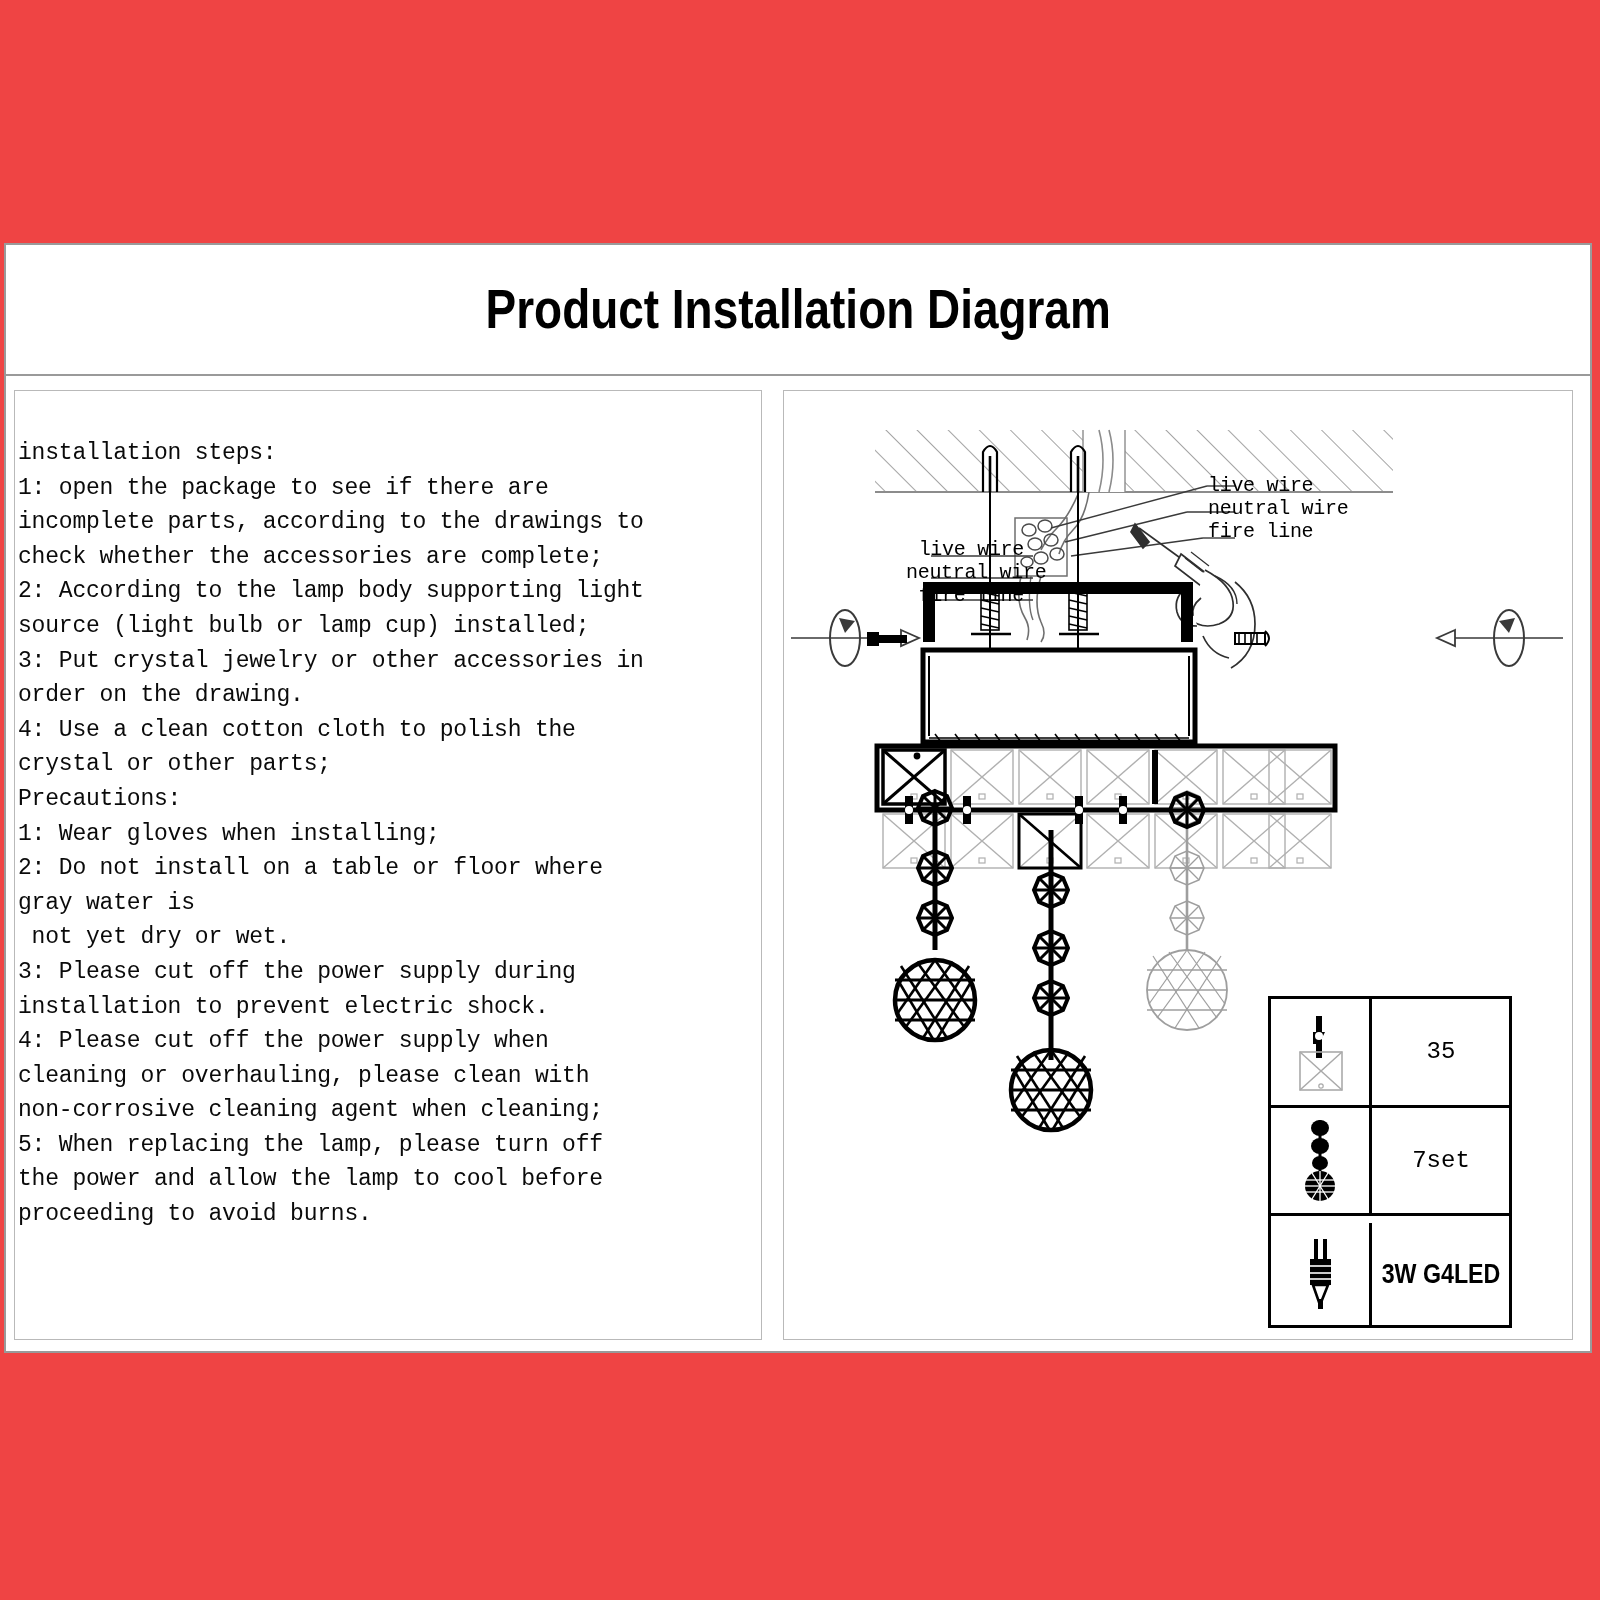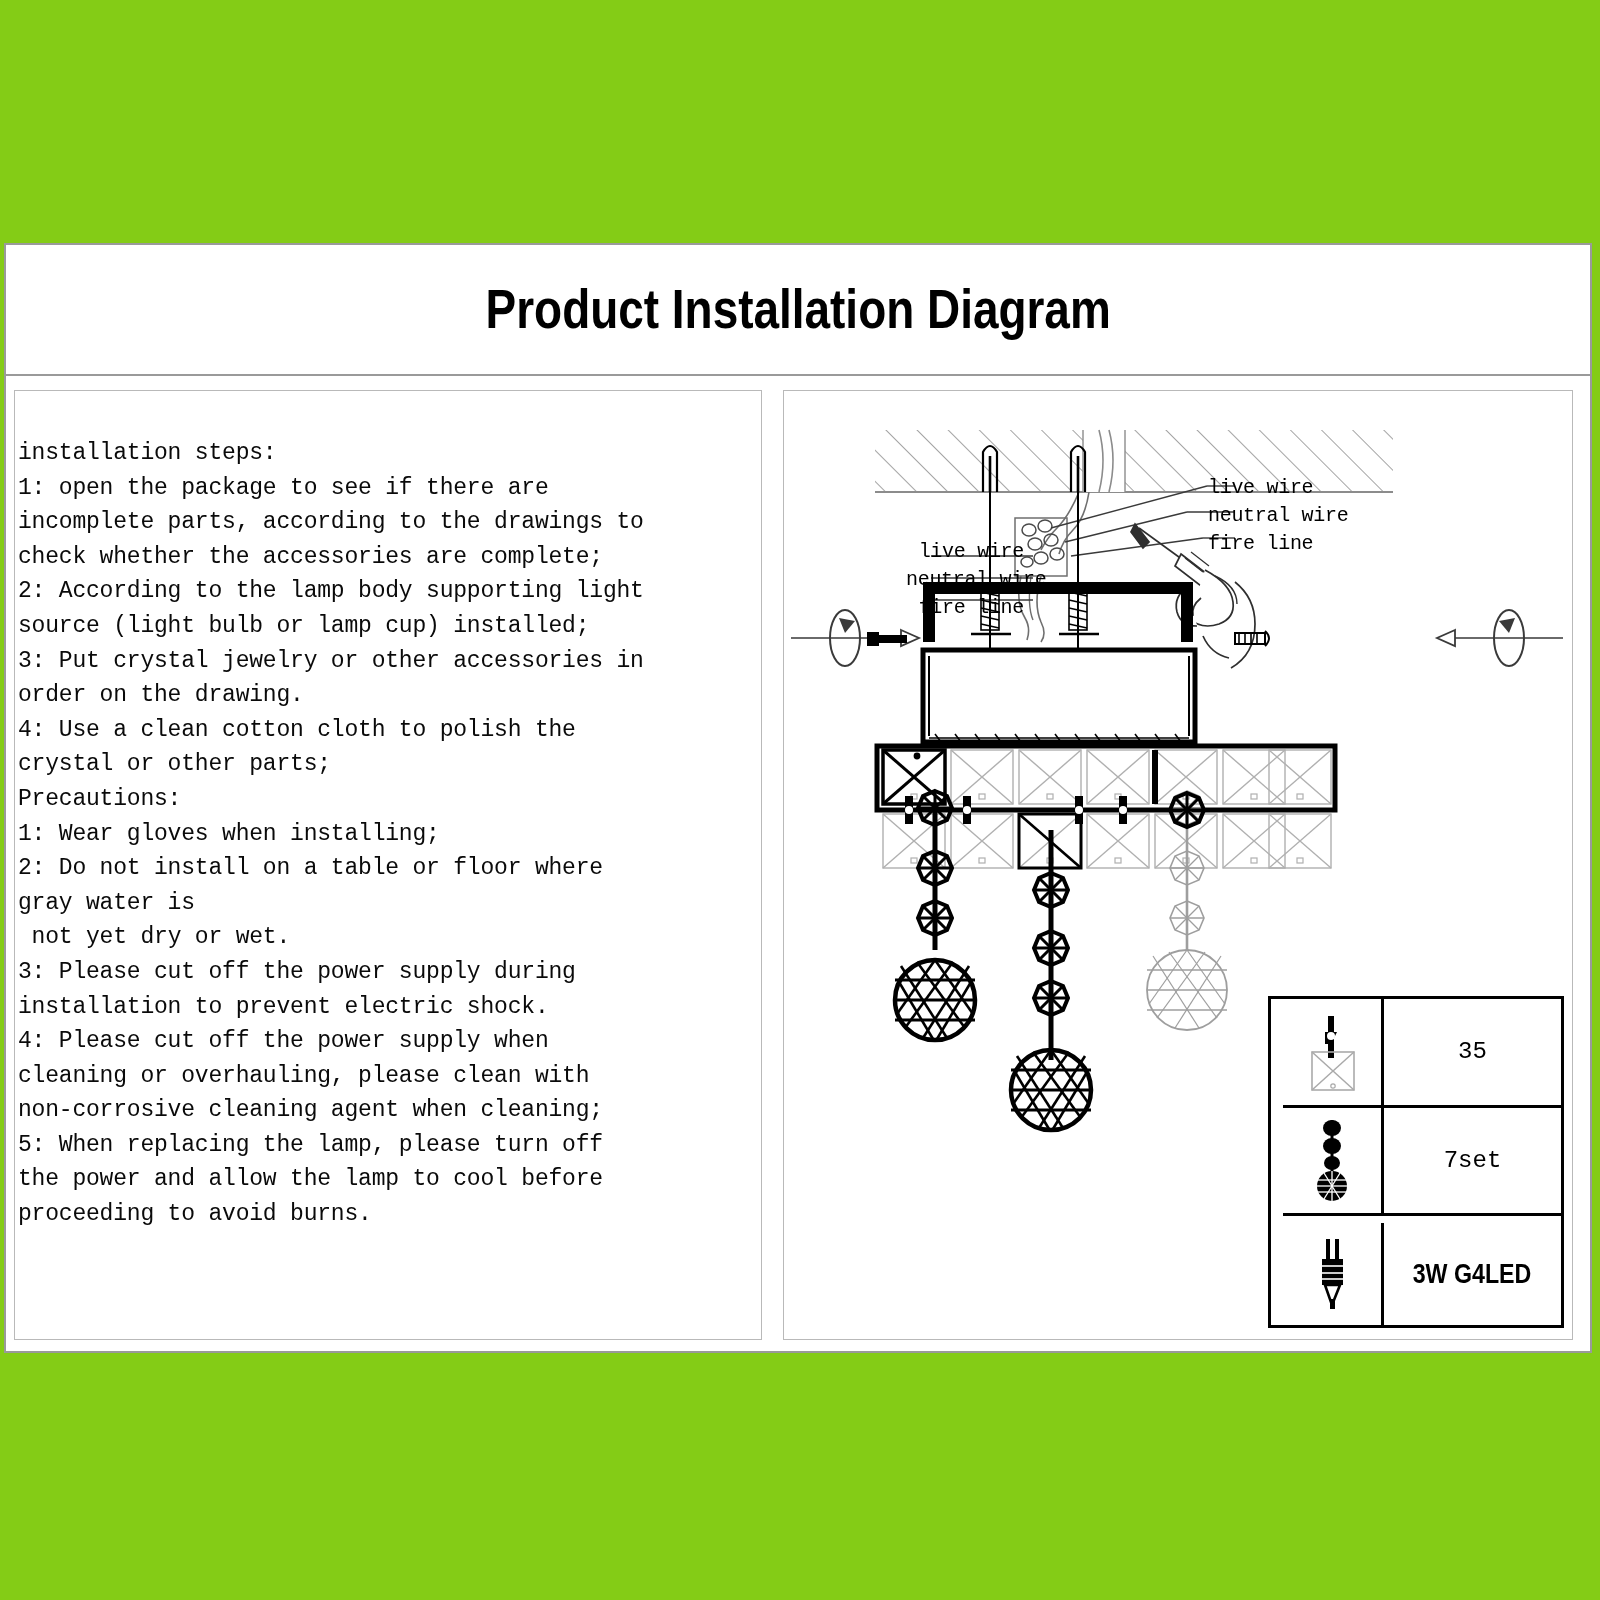--- a/index.html
+++ b/index.html
@@ -1,17 +1,17 @@
 <!DOCTYPE html>
 <html><head>
 <meta charset="utf-8">
 <style>
   html,body{margin:0;padding:0;background:#ffffff;}
   body{width:1600px;height:1600px;font-family:"Liberation Mono",monospace;color:#000;}
-  .page{position:relative;width:1600px;height:1600px;overflow:hidden;background:#84cc16;}
+  .page{position:relative;width:1600px;height:1600px;overflow:hidden;background:#ef4444;}
 
   
   .sheet{
     position:absolute;left:4px;top:243px;width:1588px;height:1110px;
     border:2px solid #9a9a9a;box-sizing:border-box;background:#fff;
   }
 
   
   .title-band{
     position:absolute;left:4px;top:243px;width:1588px;height:133px;
@@ -40,30 +40,30 @@
   
   .right-panel{
     position:absolute;left:783px;top:390px;width:790px;height:950px;
     border:1.5px solid #b9b9b9;box-sizing:border-box;background:#fff;overflow:visible;
   }
   .draw-svg{position:absolute;left:783px;top:390px;width:790px;height:950px;overflow:visible;}
 
   
   .lbl{
     position:absolute;font-family:"Liberation Mono",monospace;
-    font-size:20px;line-height:28px;color:#000;white-space:pre;letter-spacing:-0.3px;
+    font-size:20px;line-height:23px;color:#000;white-space:pre;letter-spacing:-0.3px;
   }
   .lbl-right{left:1208px;top:474px;text-align:left;}
   .lbl-left{left:906px;top:538px;text-align:right;width:118px;}
 
   
   .parts-table{
-    position:absolute;left:1268px;top:996px;width:296px;height:332px;
+    position:absolute;left:1268px;top:996px;width:244px;height:332px;
     border:3px solid #000;box-sizing:border-box;background:#fff;
-    display:grid;grid-template-columns:101px 1fr;grid-template-rows:1fr 1fr 1fr;padding-left:12px;
+    display:grid;grid-template-columns:101px 1fr;grid-template-rows:1fr 1fr 1fr;
   }
   .pt-cell{border-right:3px solid #000;border-bottom:3px solid #000;box-sizing:border-box;
            display:flex;align-items:center;justify-content:center;position:relative;}
   .pt-cell.val{border-right:none;}
   .parts-table .r3{border-bottom:none;margin-top:7px;}
   .pt-val{font-family:"Liberation Mono",monospace;font-size:24px;color:#000;}
   .pt-val.bold{font-family:"Liberation Sans",sans-serif;font-weight:700;font-size:27px;
                transform:scaleX(.86);white-space:nowrap;}
 </style>
 </head>

